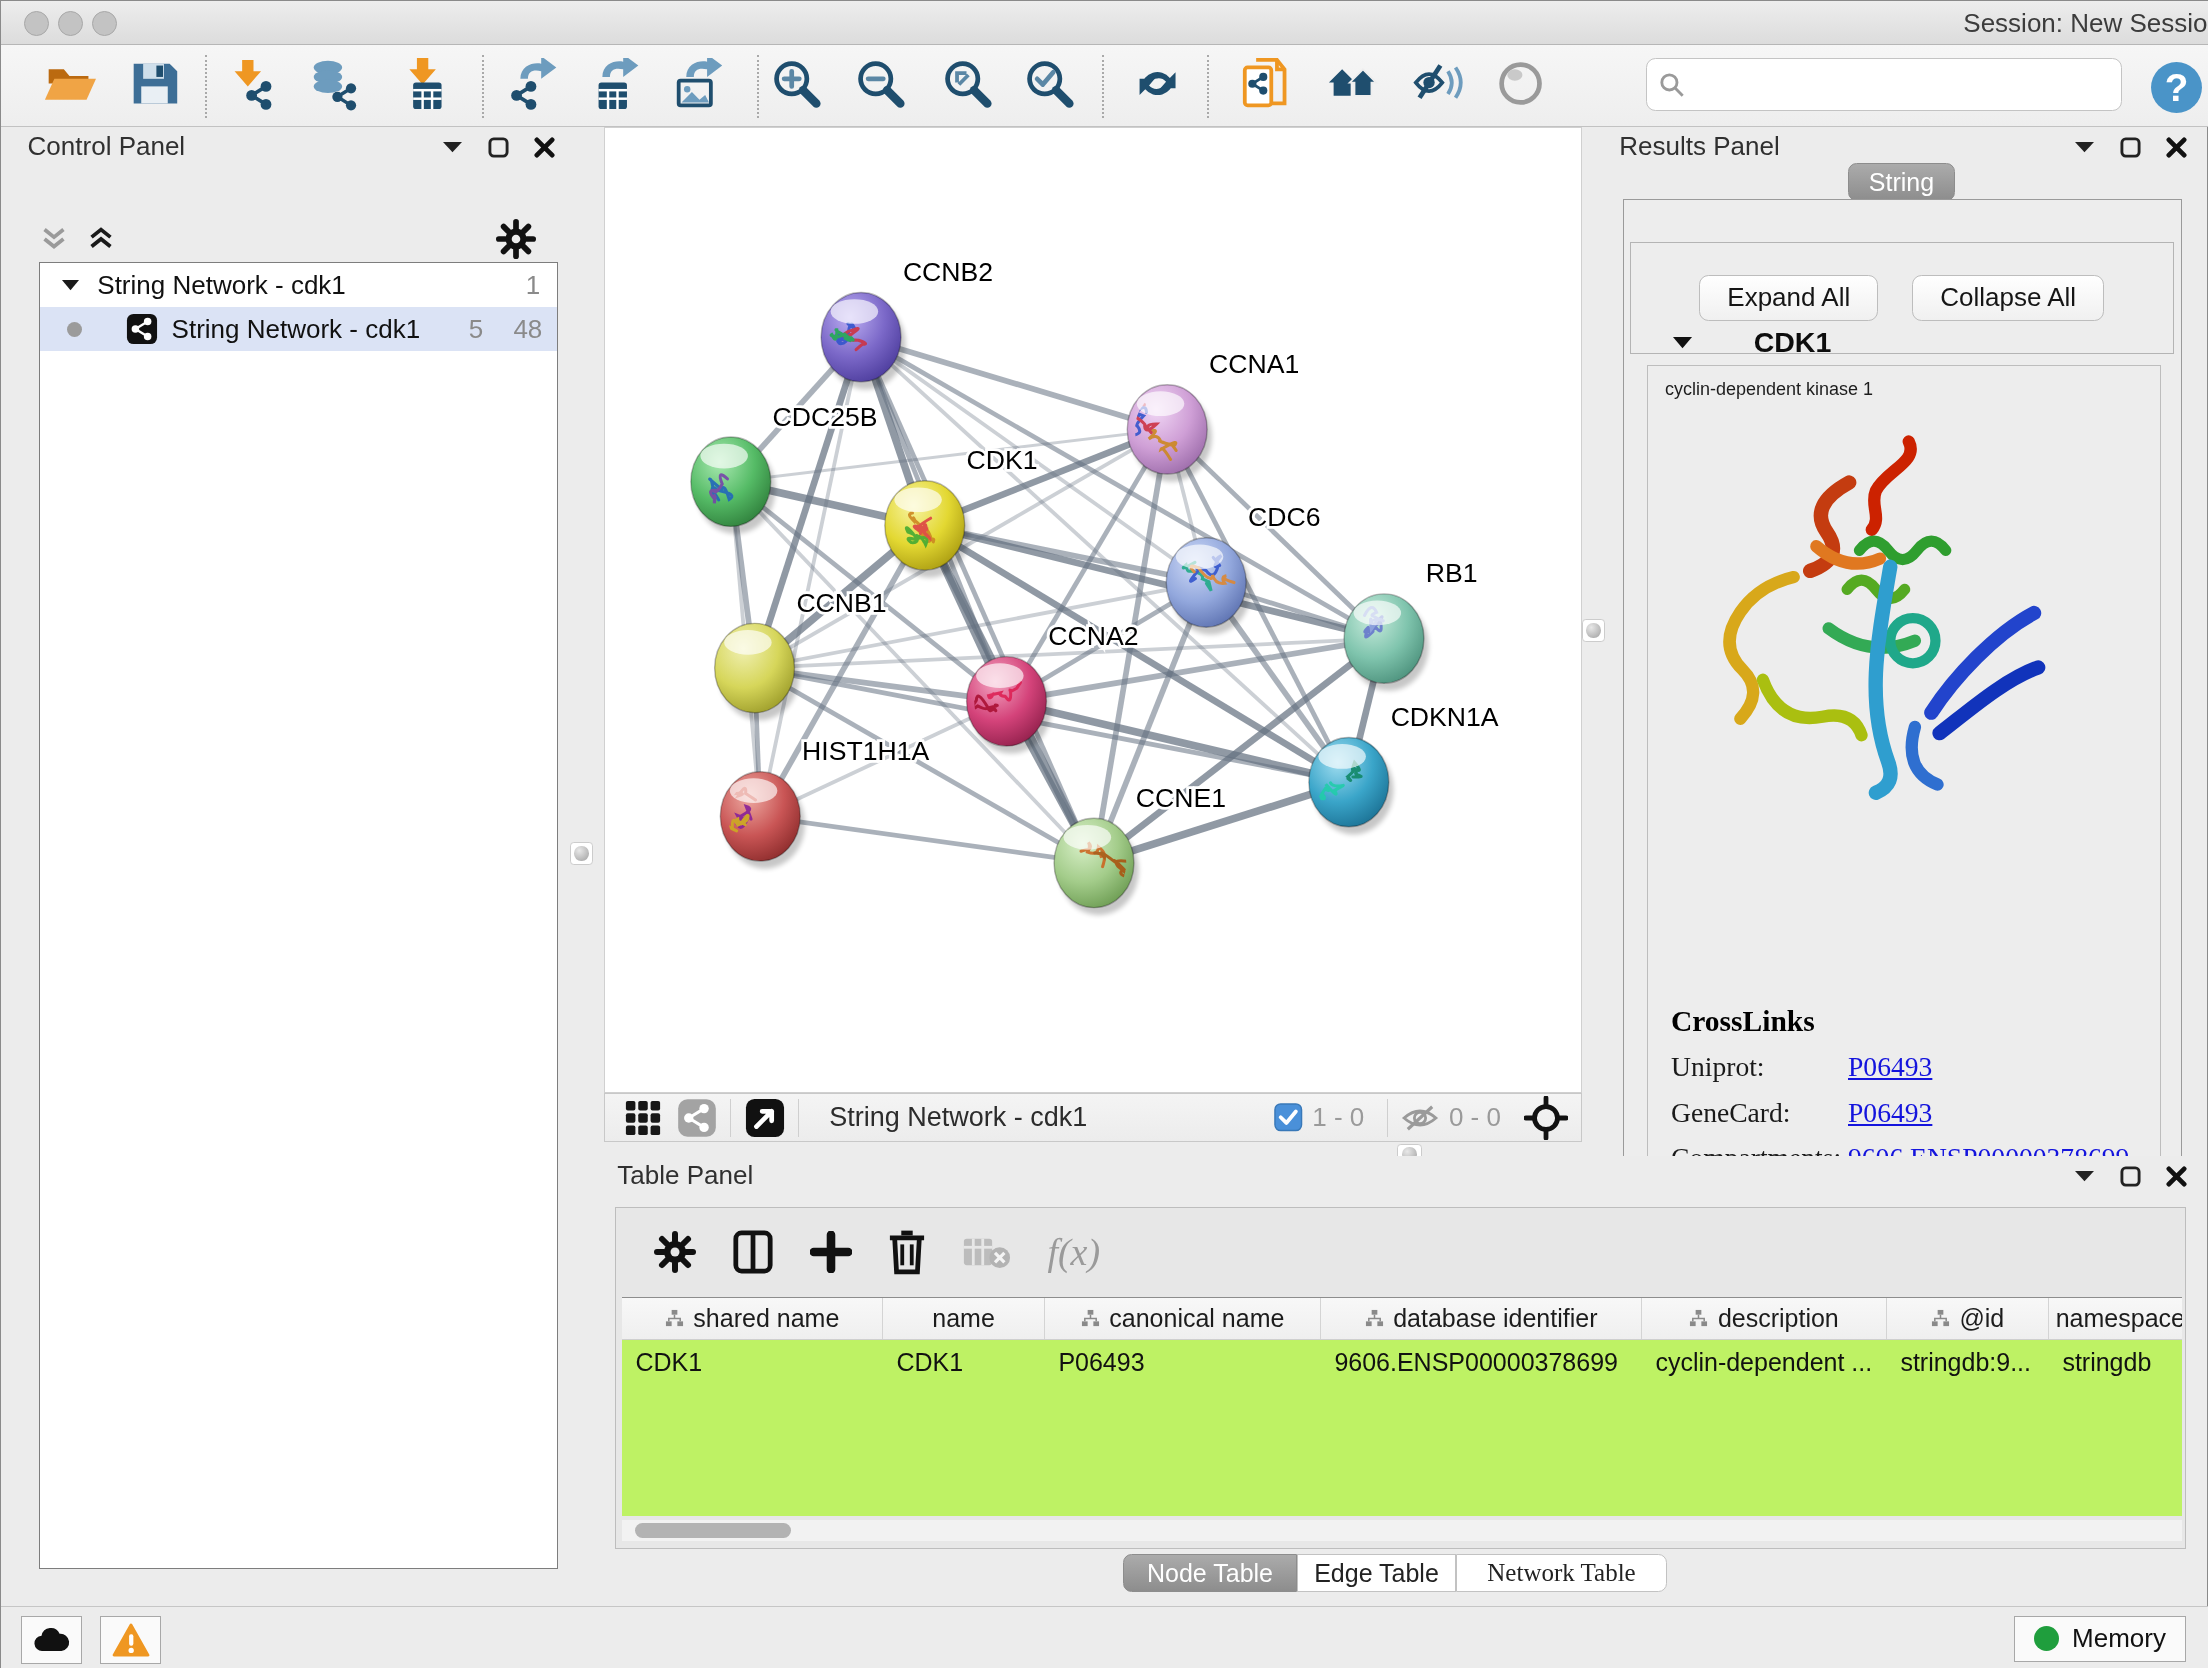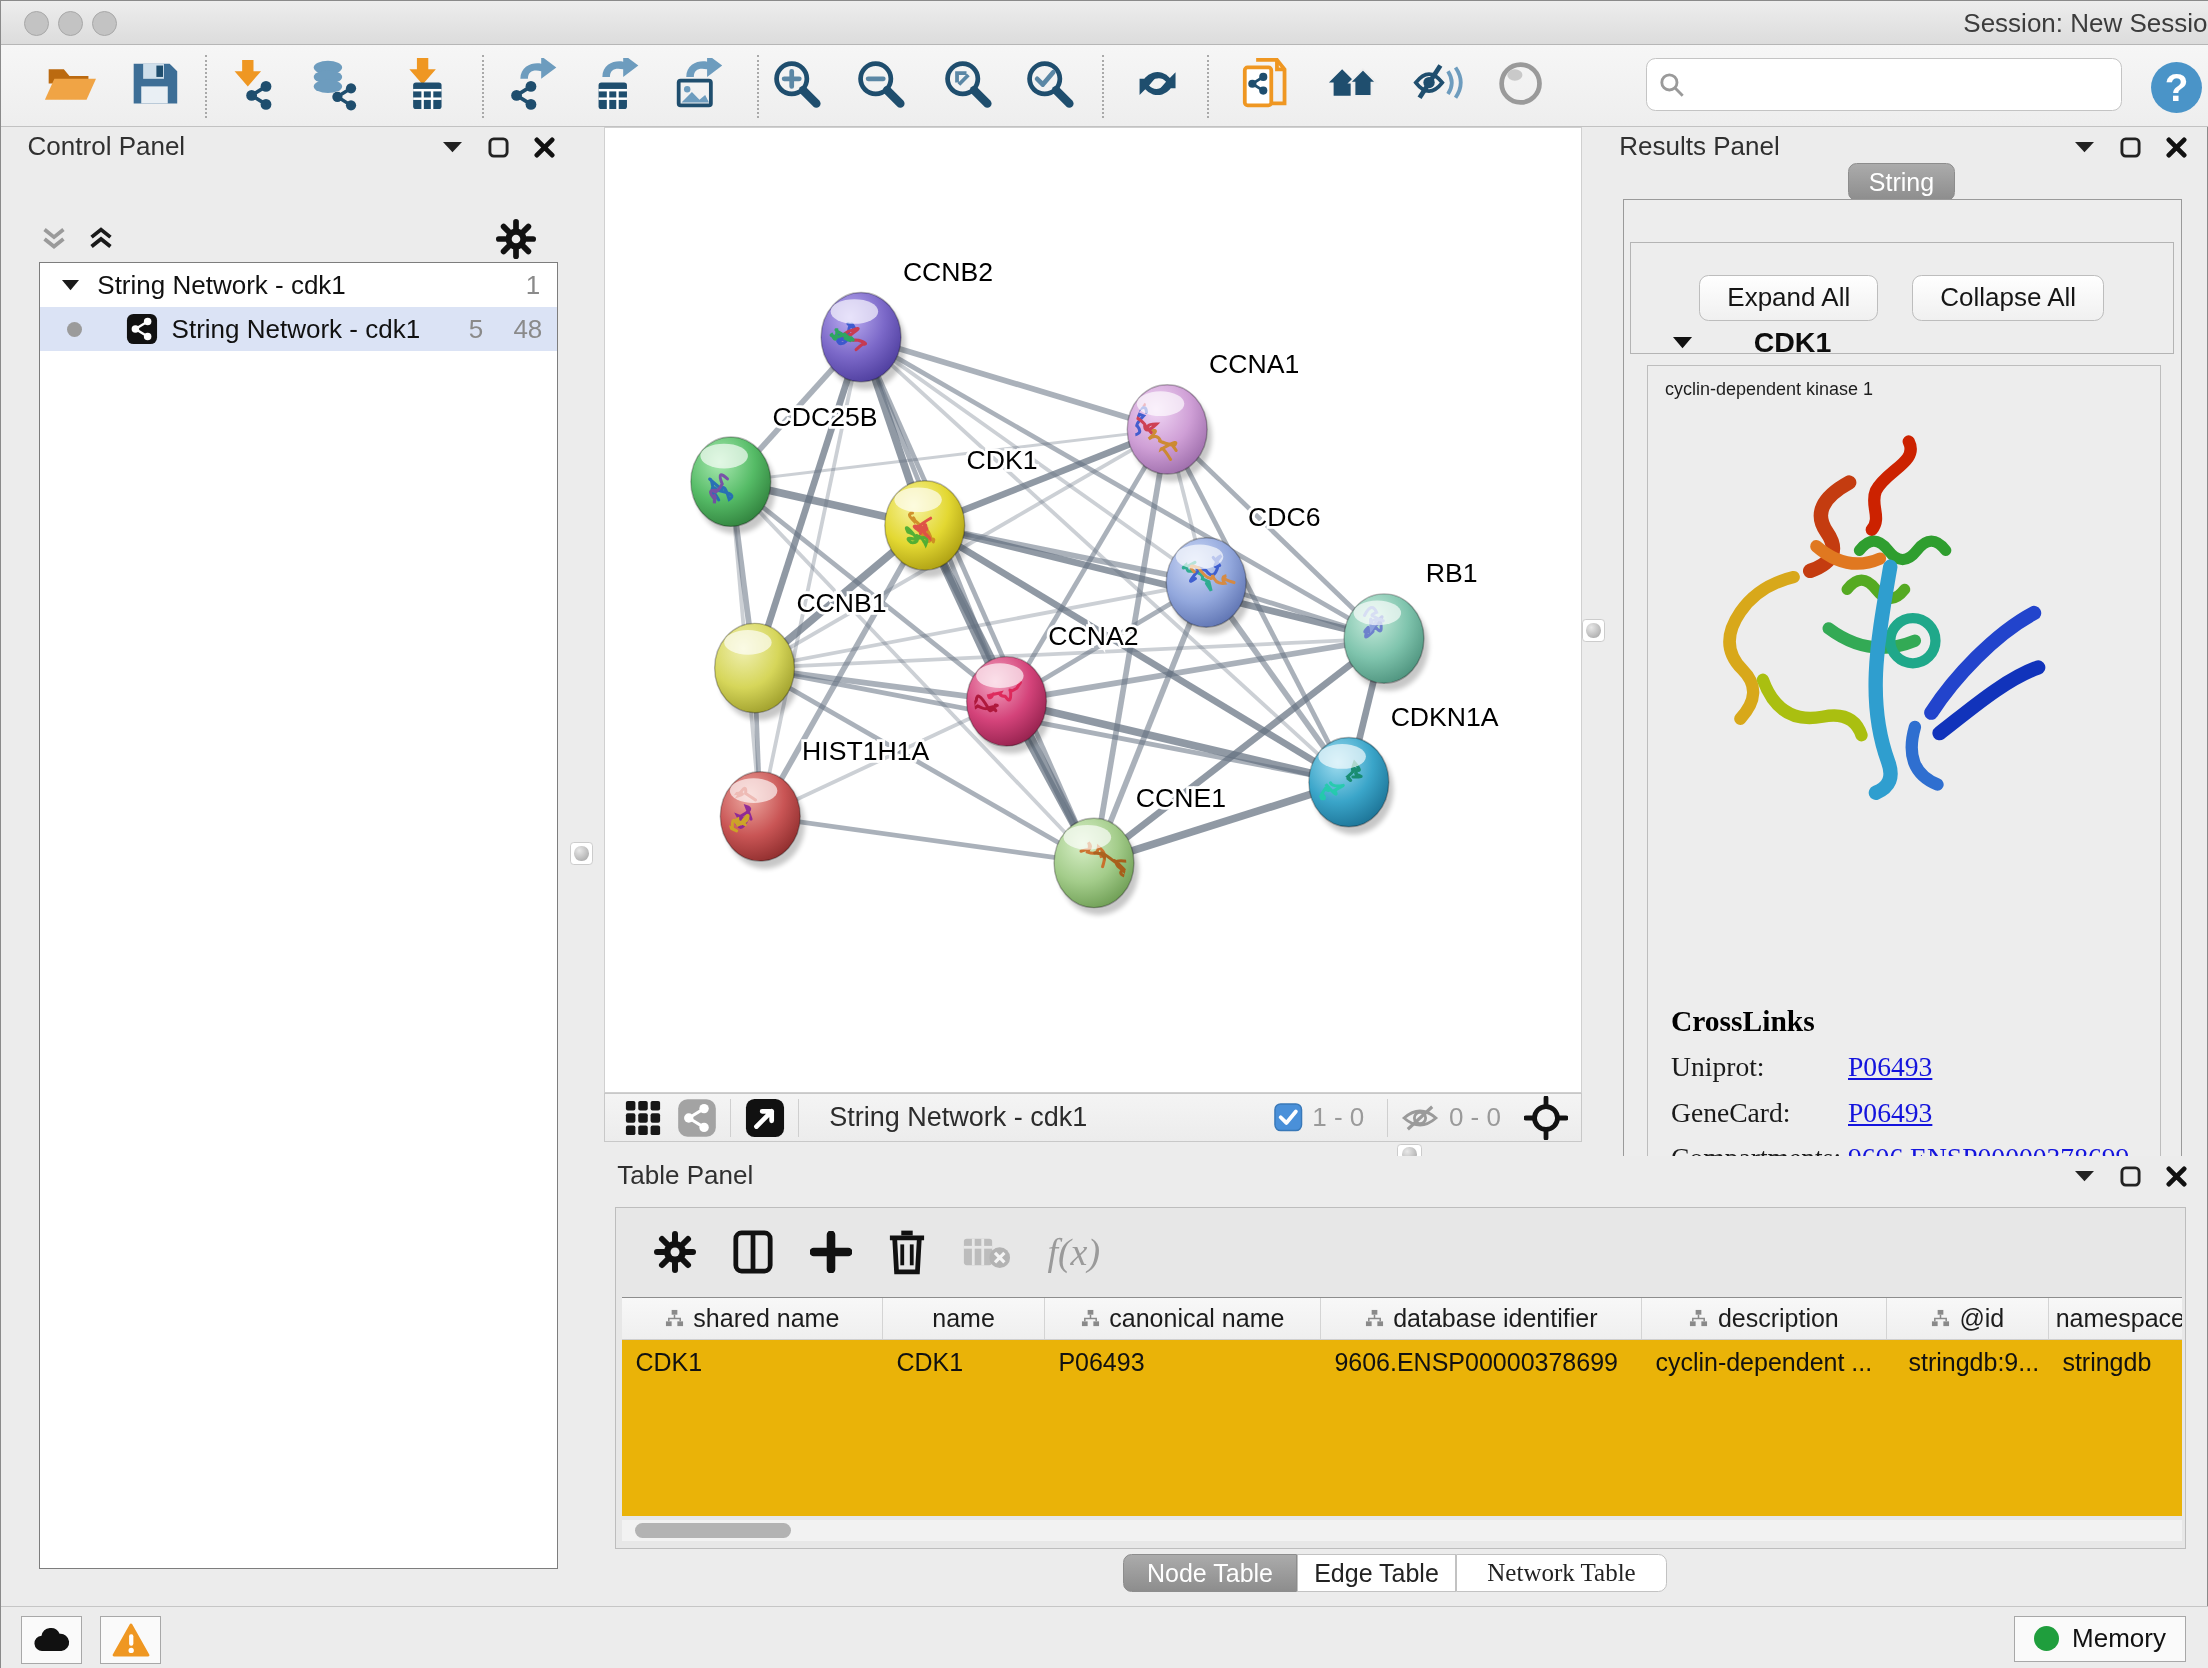--- a/index.html
+++ b/index.html
@@ -59,21 +59,21 @@
   #gene-desc{position:absolute;left:17px;top:13.3px;font-size:18px;color:#1d1d1d;}
   #xl-block{position:absolute;left:23px;top:639px;font-family:"Liberation Serif","DejaVu Serif",serif;}
   #xl-title{font-size:29.5px;font-weight:bold;color:#000000;}
   .xl-row{display:flex;margin-top:13.3px;font-size:27.6px;}
   .xl-label{width:177px;color:#1a1a1a;}
   .xl-link{color:#1414dd;text-decoration:underline;cursor:pointer;}
   
   #table-panel{position:absolute;left:603px;top:1155px;width:1592px;height:451px;background:#ececec;}
   #tp-container{position:absolute;left:11.4px;top:51px;width:1571px;height:342px;background:#e7e7e7;border:1px solid #bdbdbd;}
   #tp-toolbar{position:absolute;left:0;top:0;width:100%;height:88px;display:flex;align-items:center;gap:36px;padding-left:38px;}
-  #node-table{position:absolute;left:5.7px;top:89px;width:1560px;height:219px;background:#eab308;border-top:1.9px solid #8d8d8d;overflow:hidden;}
+  #node-table{position:absolute;left:5.7px;top:89px;width:1560px;height:219px;background:#bef264;border-top:1.9px solid #8d8d8d;overflow:hidden;}
   .th-row{display:flex;height:42px;background:linear-gradient(#f8f8f8,#efefef);border-bottom:1px solid #cfcfcf;}
   .th-cell{display:flex;align-items:center;justify-content:center;gap:9.5px;font-size:25px;color:#1c1c1c;
     border-right:1px solid #d4d4d4;overflow:hidden;white-space:nowrap;flex:none;}
   .td-row{display:flex;height:44px;}
   .td-cell{font-size:25px;color:#111;padding:7.6px 1.9px 0 13.3px;overflow:hidden;white-space:nowrap;flex:none;}
   #tp-hscroll{position:absolute;left:5.7px;top:312px;width:1560px;height:21px;background:#f2f2f2;}
   #tp-thumb{position:absolute;left:13.3px;top:2.9px;width:156px;height:15px;border-radius:7.6px;background:#b3b3b3;}
   #bottom-tabs{position:absolute;left:519px;top:398px;display:flex;}
   
   #statusbar{position:absolute;left:0;top:1605px;width:2208px;height:63px;background:#ececec;border-top:1px solid #c6c6c6;}
@@ -864,21 +864,21 @@
               <span>namespace</span>
             </div>
           </div>
         <div id="table-body">
             <div class="td-row">
               <div class="td-cell" style="width: 261px;">CDK1</div>
               <div class="td-cell" style="width: 162px;">CDK1</div>
               <div class="td-cell" style="width: 276px;">P06493</div>
               <div class="td-cell" style="width: 321px;">9606.ENSP00000378699</div>
               <div class="td-cell" style="width: 245px;">cyclin-dependent ...</div>
-              <div class="td-cell" style="width: 162px; text-align: center;">stringdb:9...</div>
+              <div class="td-cell" style="width: 162px;">stringdb:9...</div>
               <div class="td-cell" style="width: 134px;">stringdb</div>
             </div>
           </div>
       </div>
       <div id="tp-hscroll">
         <div id="tp-thumb"></div>
       </div>
     </div>
     <div id="bottom-tabs">
         <div class="tab active" style="width: 174px;">Node Table</div>

